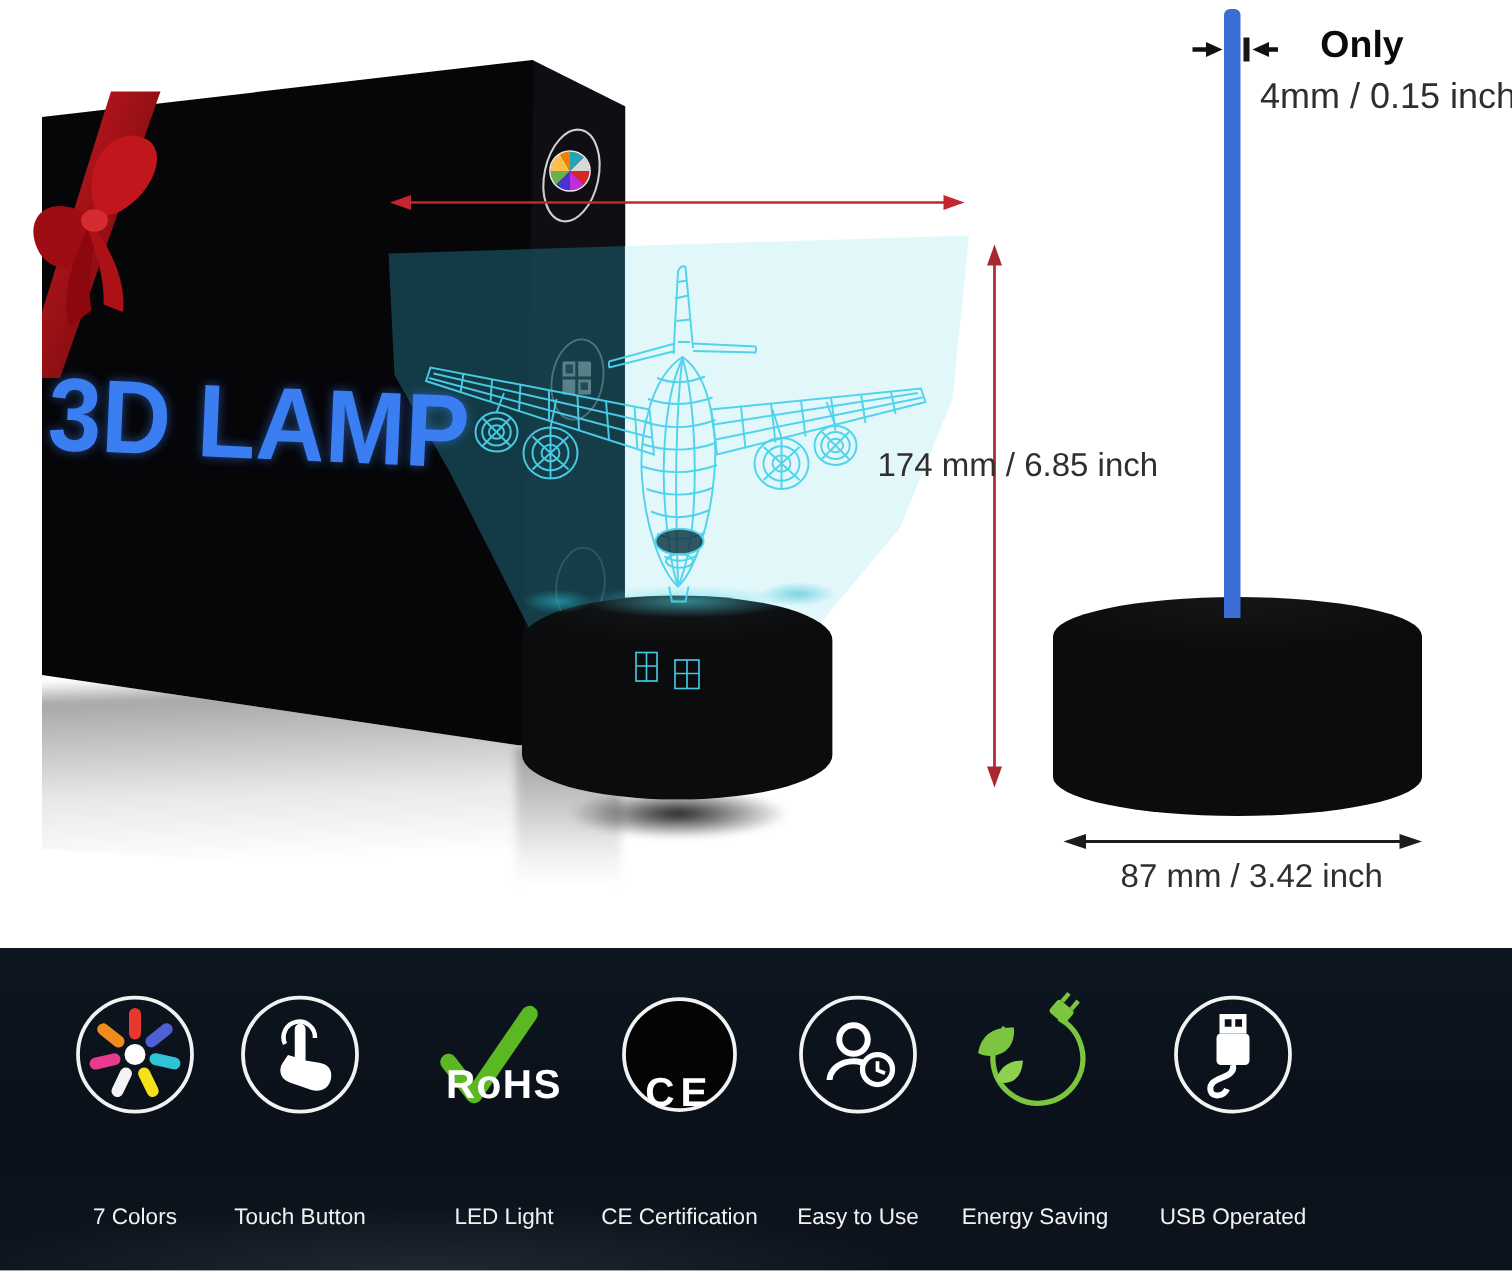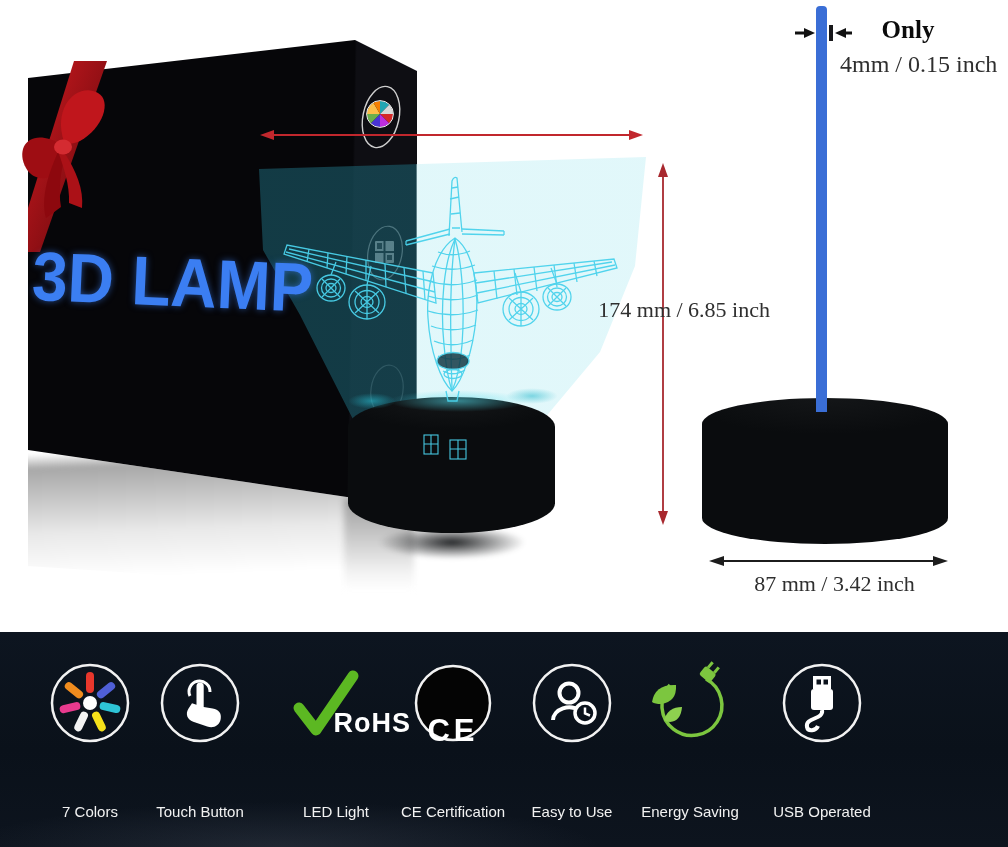--- a/index.html
+++ b/index.html
@@ -34,38 +34,38 @@
   .rim-glow-l{left:348px;top:393px;width:48px;height:16px;border-radius:50%;
     background:radial-gradient(ellipse, rgba(40,185,205,.6), rgba(40,185,205,0) 70%);}
   .rim-glow-r{left:506px;top:388px;width:52px;height:16px;border-radius:50%;
     background:radial-gradient(ellipse, rgba(40,185,205,.55), rgba(40,185,205,0) 70%);}
   .sidebase{left:702px;top:398px;width:246px;height:146px;background:
      radial-gradient(ellipse 90% 38% at 50% 0%, #141618 0%, #0a0c0e 65%),#0a0c0e;
     border-radius:123px/26px;}
   .blue-edge{left:816px;top:6px;width:11px;height:406px;background:#3a6ed6;border-radius:4px 4px 0 0;}
   .thick-tick{left:829px;top:25px;width:4px;height:16px;background:#17171a;}
   
-  .dim{color:#2f2f2f;font-size:22px;white-space:nowrap;font-family:Liberation Serif, serif;}
+  .dim{color:#2f2f2f;font-size:22px;white-space:nowrap;}
   .dim-221{left:420px;top:103px;width:185px;text-align:center;}
   .dim-174{left:585px;top:297px;width:185px;text-align:right;}
   .dim-87{left:742px;top:571px;width:185px;text-align:center;}
   .dim-only{left:858px;top:16px;width:100px;text-align:center;font-weight:bold;font-size:25px;color:#0b0b0b;}
   .dim-4mm{left:840px;top:51px;width:155px;text-align:center;font-size:24px;}
   
   .banner{left:0;top:632px;width:1008px;height:215px;
     background:
       radial-gradient(ellipse 45% 30% at 28% 100%, rgba(130,140,160,.16), rgba(0,0,0,0) 70%),
       linear-gradient(180deg,#0d1520 0%,#0a111a 55%,#0d141e 100%);}
   .feature{position:absolute;top:28px;width:150px;height:170px;text-align:center;}
   .feature .ficon{display:block;margin:0 auto;}
   .flabel{position:absolute;top:143px;left:0;width:100%;color:#f2f2f2;font-size:15px;white-space:nowrap;}
-  .rohs-text{position:absolute;left:0;top:48px;width:100%;text-align:right;color:#fff;
+  .rohs-text{position:absolute;left:0;top:48px;width:100%;text-align:center;color:#fff;
     font-weight:bold;font-size:27px;letter-spacing:1px;}
   .ce-text{position:absolute;left:0;top:53px;width:100%;text-align:center;color:#fff;
-    font-weight:bold;font-size:31px;letter-spacing:4px;}
+    font-weight:bold;font-size:27px;letter-spacing:4px;}
 </style>
 </head>
 <body>
 
 <div class="stage">
 
   <div class="abs shadow-wedge"></div>
   <div class="abs shadow-col"></div>
   <div class="abs base-reflect"></div>
 

